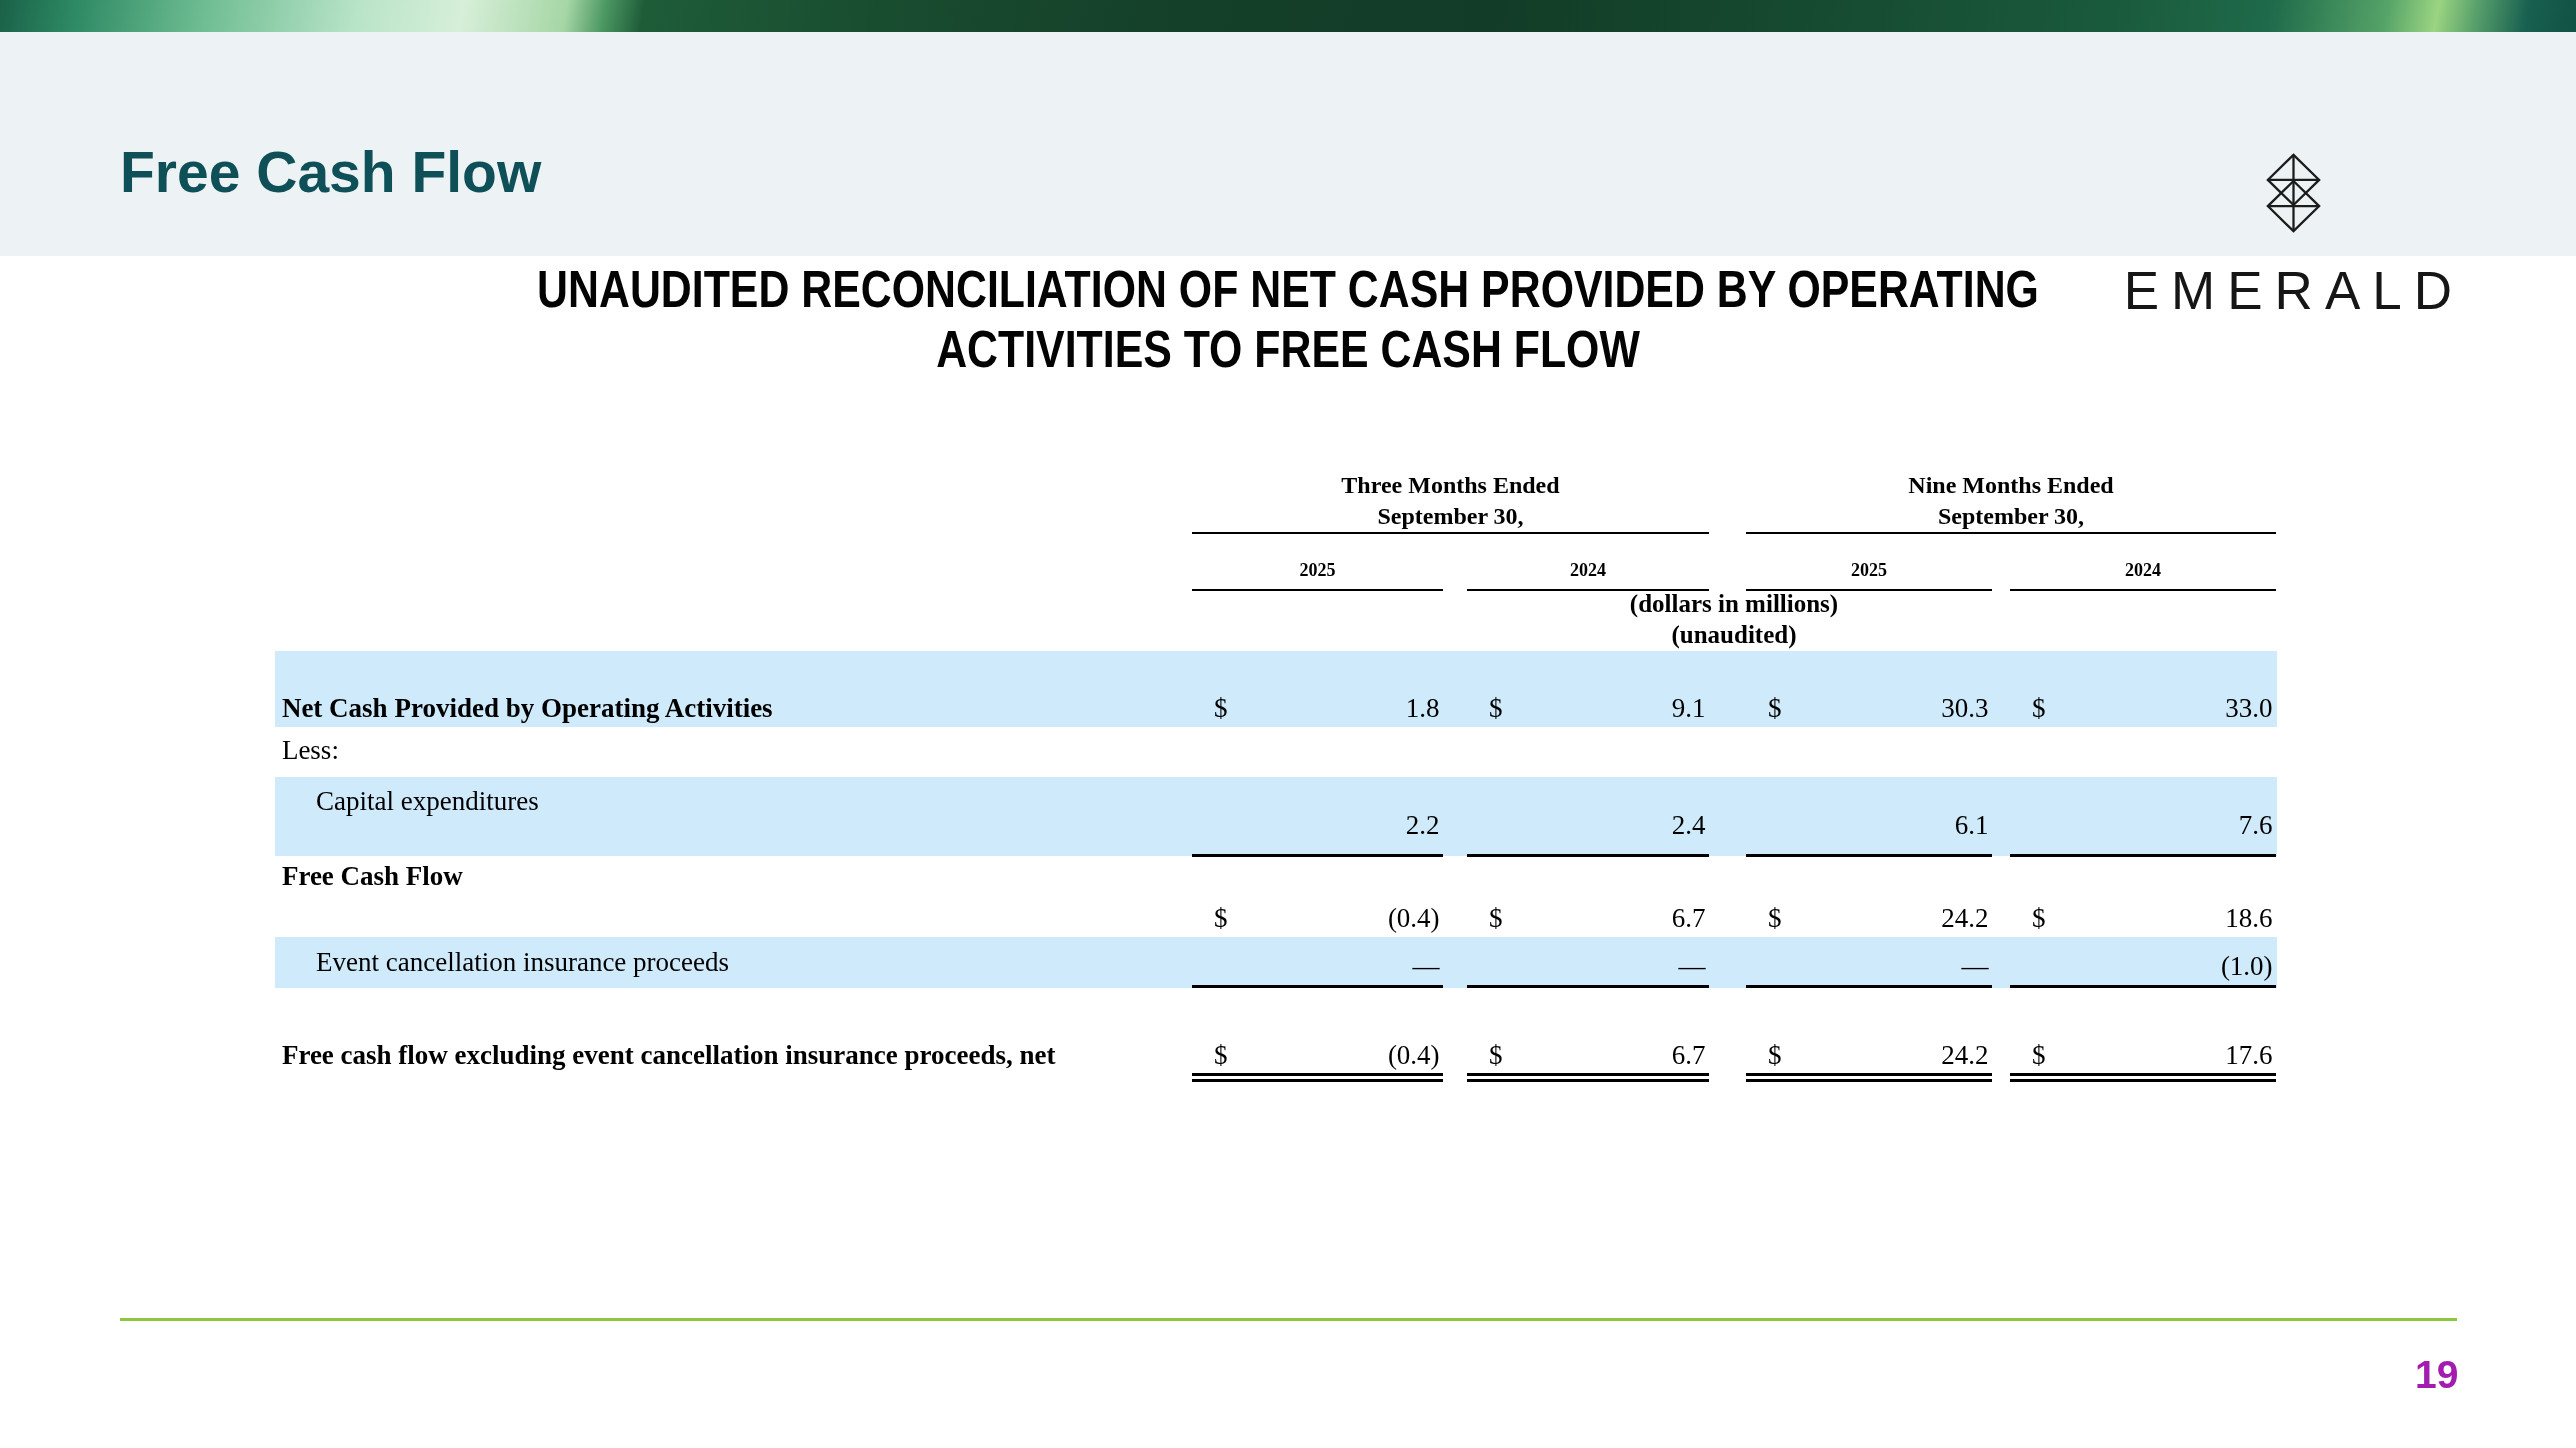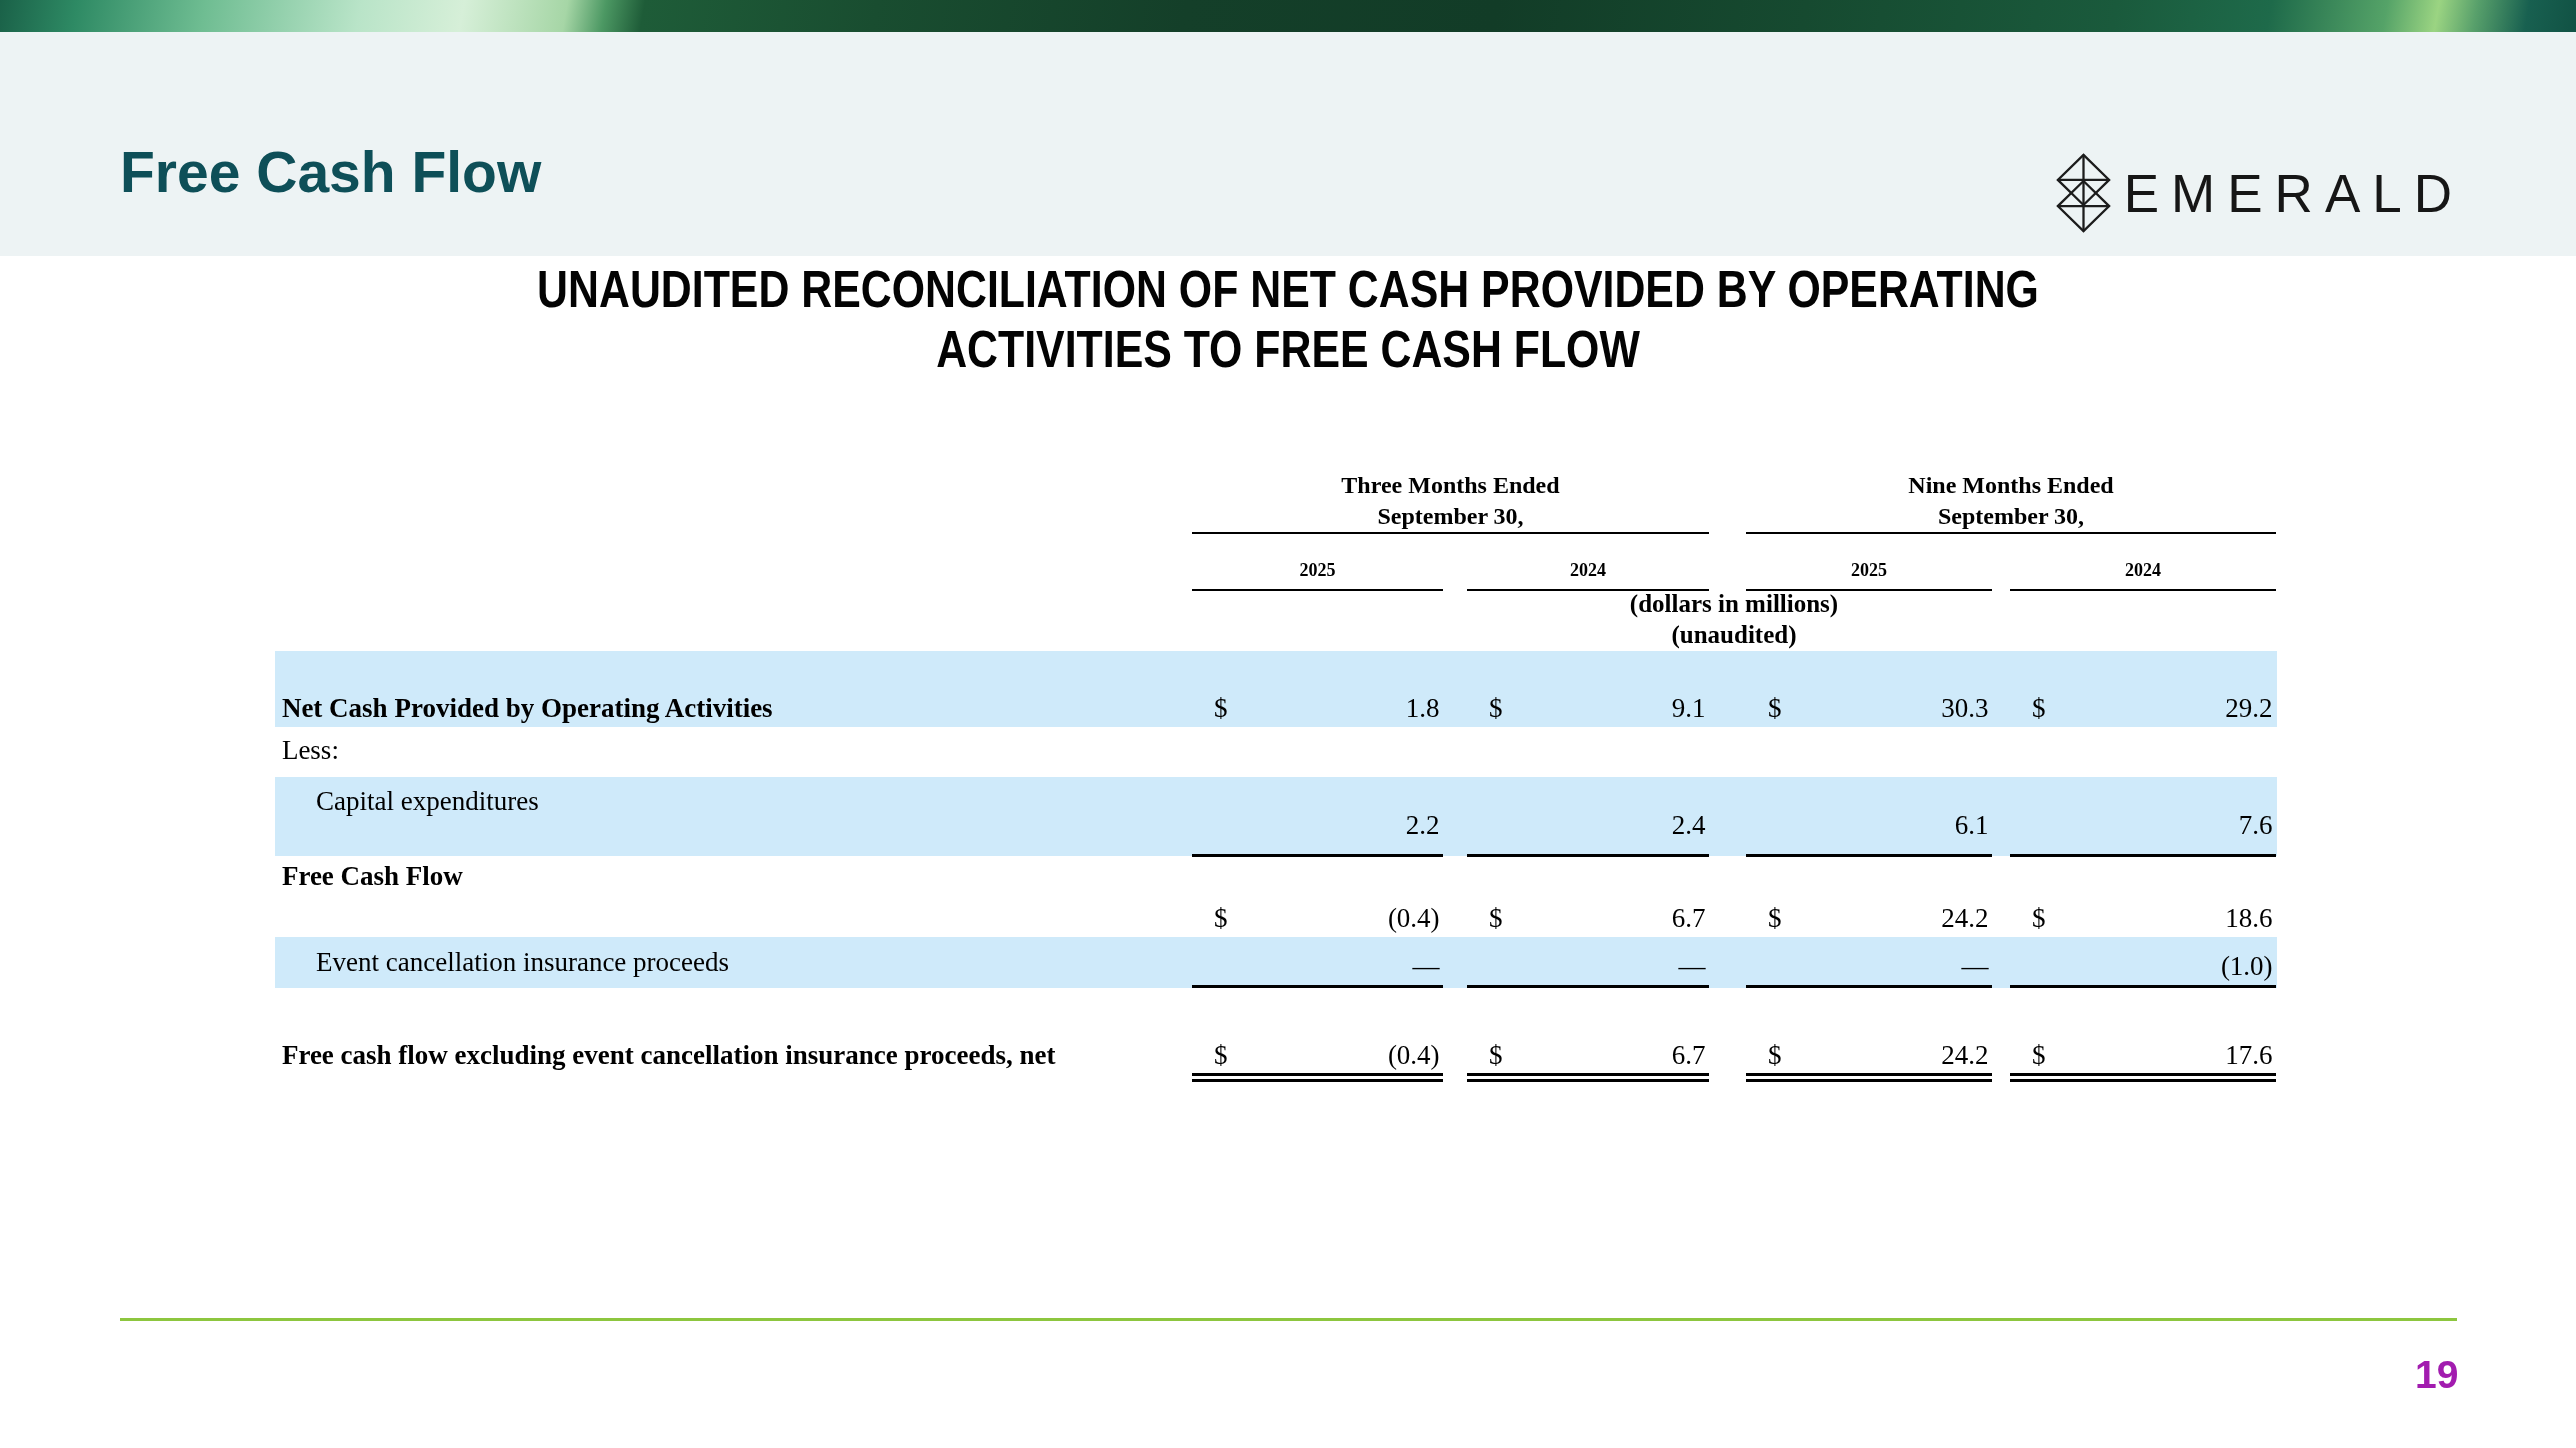--- a/index.html
+++ b/index.html
@@ -16,21 +16,21 @@
       #123c27 58%, #164a30 70%, #1a5a3c 82%, #1e6a4a 88%, #55a368 92.5%,
       #9bd482 94.5%, #58a06b 96%, #186050 98%, #115244 100%);
   }
   
   .headerband{position:absolute;left:0;top:32px;width:2576px;height:224px;background:#edf3f4;}
   .slidetitle{
     position:absolute;left:120px;top:106px;
     font-family:"Liberation Sans",sans-serif;font-weight:bold;font-size:57px;line-height:69px;
     color:#0e4f58;
   }
-  .logo{position:absolute;top:112px;right:112px;display:flex;align-items:center;gap:12px;}
+  .logo{position:absolute;top:112px;right:112px;display:flex;align-items:center;gap:22px;flex-direction:column;}
   .logo svg{display:block;}
   .wordmark{
     font-family:"Liberation Sans",sans-serif;font-weight:400;font-size:53px;
     letter-spacing:12px;color:#161616;line-height:53px;
   }
   
   .heading{
     position:absolute;left:0;top:260px;width:2576px;text-align:center;
     font-family:"Liberation Sans",sans-serif;font-weight:bold;font-size:51px;line-height:60px;
     color:#030303;transform:scaleX(0.84);transform-origin:50% 50%;
@@ -154,21 +154,21 @@
       <div class="vals g2">
         <span class="cur">$</span>
         <span class="num">9.1</span>
       </div>
       <div class="vals g3">
         <span class="cur">$</span>
         <span class="num">30.3</span>
       </div>
       <div class="vals g4">
         <span class="cur">$</span>
-        <span class="num">29.2</span>
+        <span class="num">33.0</span>
       </div>
     </div>
 
     <div class="rowline l2">
       <div class="rowlabel">Less:</div>
     </div>
 
     <div class="rowline l3a">
       <div class="rowlabel top indent">Capital expenditures</div>
     </div>

